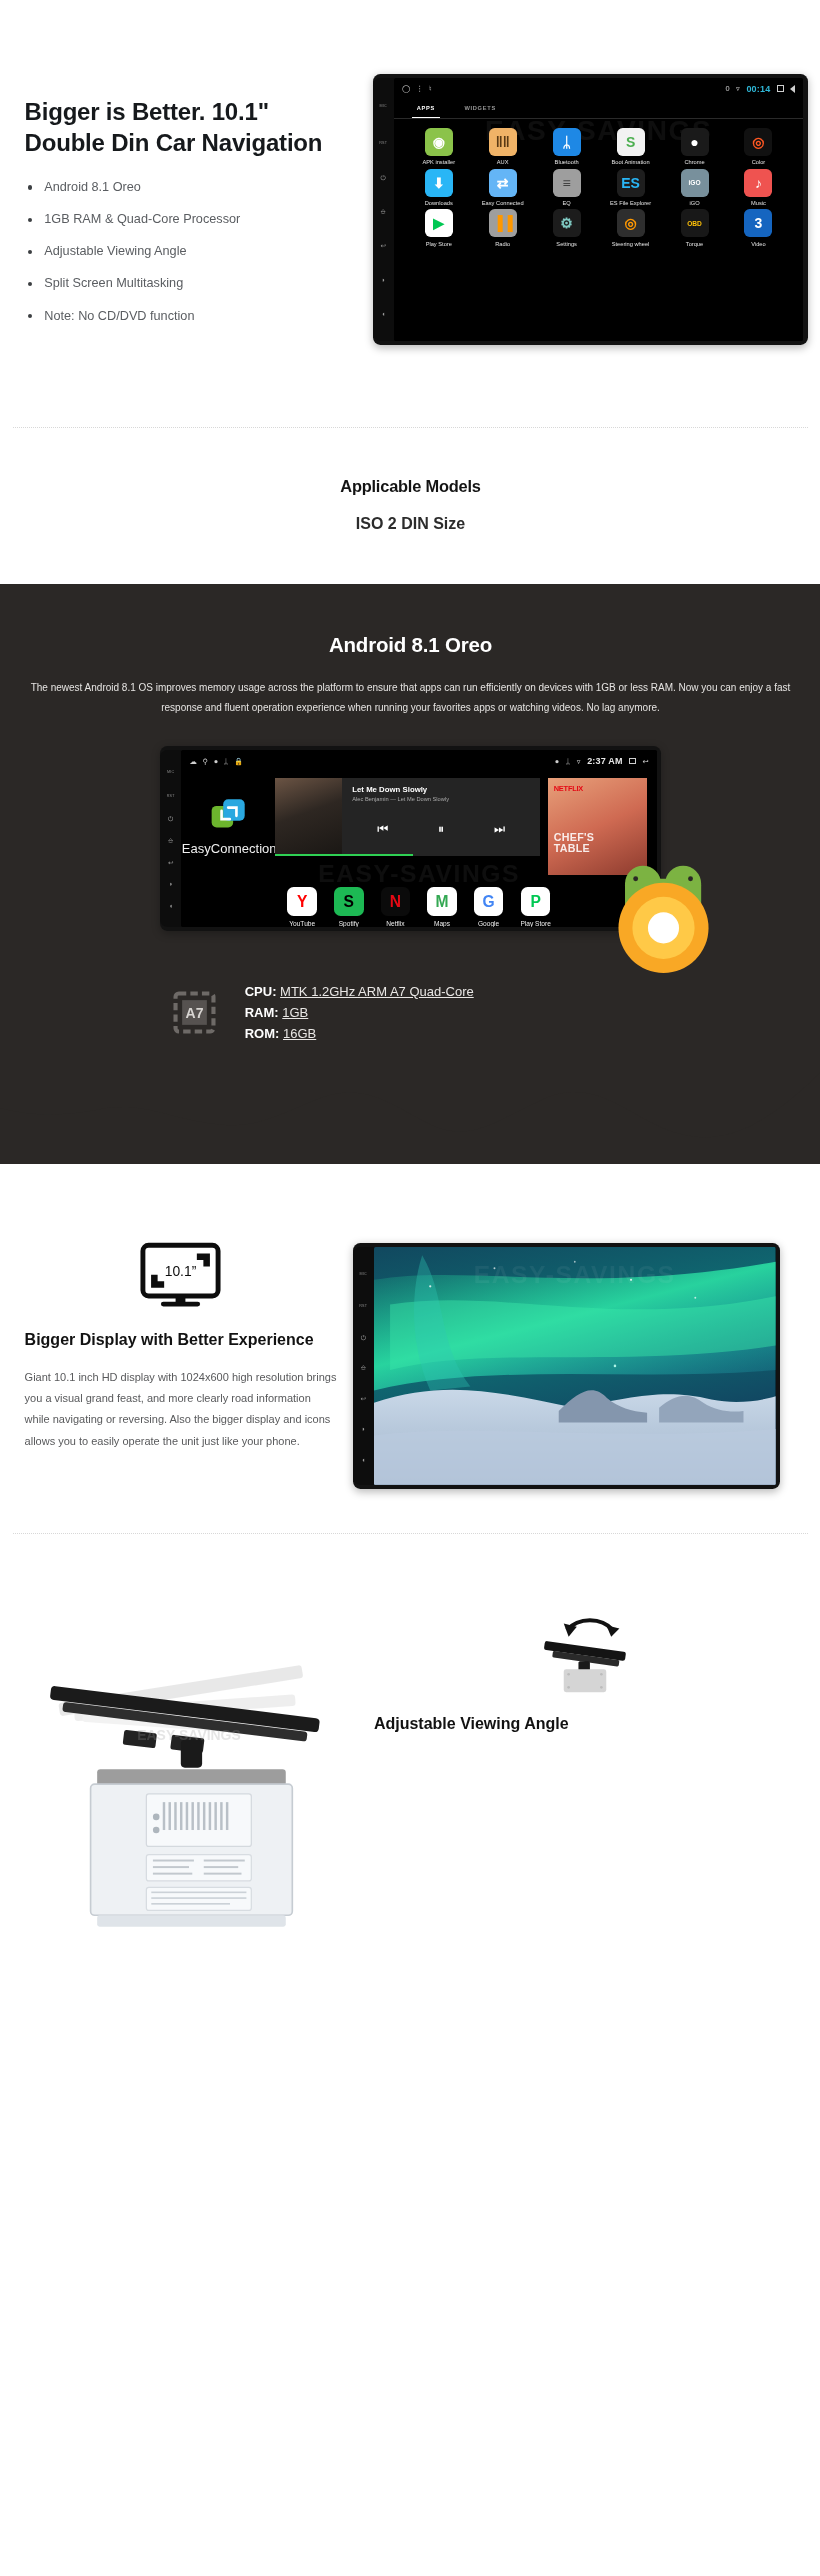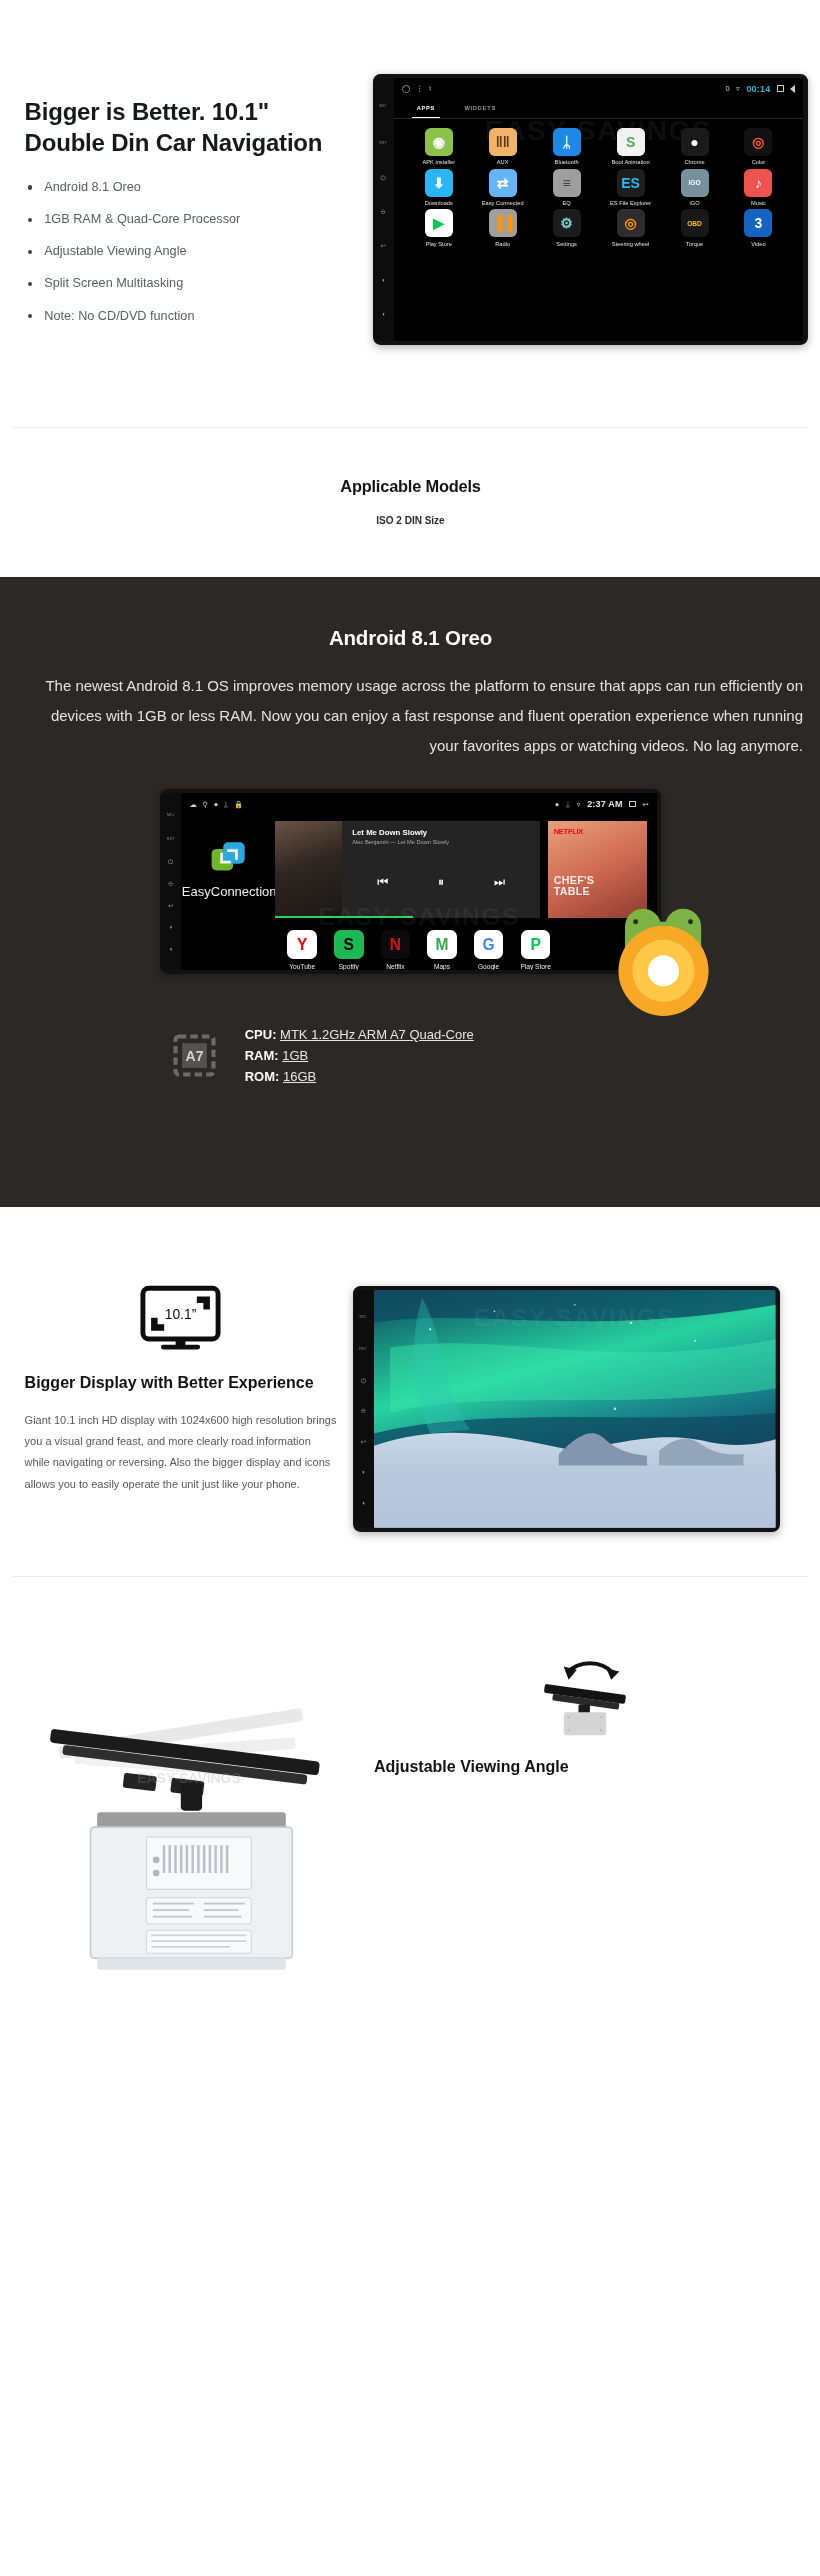--- a/index.html
+++ b/index.html
@@ -153,59 +153,59 @@
     font-weight: bold;
     overflow: hidden;
     position: relative;
   }
   .app-label { font-size: 5.7px; color: #e3e3e3; text-align: center; line-height: 1.1; }
 
   
   .divider-dots { border-top: 1.6px dotted #d8d8d8; margin: 0 13px; }
   .models { text-align: center; padding: 49px 74px 51px 74px; }
   .models-title { font-size: 16.4px; font-weight: bold; color: #141414; letter-spacing: -0.2px; }
-  .models-sub { font-size: 10px; font-weight: bold; color: #2c2c2c; margin-top: 19px; }
+  .models-sub { font-size: 16px; font-weight: bold; color: #2c2c2c; margin-top: 19px; }
   .models-note { font-size: 9.4px; color: #5d5d5d; margin-top: 21.3px; line-height: 1.9; }
 
   
   .dark {
     background: #2b2826;
     padding: 49px 0 0 0;
     position: relative;
     color: #ffffff;
   }
   .dark-title {
     text-align: center;
     font-size: 20.5px;
     font-weight: bold;
     letter-spacing: -0.2px;
   }
   .dark-body {
-    text-align: right;
-    font-size: 15px;
+    text-align: center;
+    font-size: 10px;
     line-height: 2.0;
     color: #e6e4e2;
     padding: 21.3px 18px 0 18px;
   }
   .dark-device-wrap {
     position: relative;
     margin-top: 28px;
     padding-bottom: 16.4px;
     display: flex;
     justify-content: center;
   }
   .dark-device { width: 501px; height: 185px; }
   .home-body { display: flex; padding: 6.6px 9.9px 0 9.9px; gap: 8.2px; align-items: flex-start; }
   .easyconn { width: 76px; display: flex; flex-direction: column; align-items: center; padding-top: 18px; gap: 6.6px; }
   .ec-icon { width: 38px; height: 38px; position: relative; }
   .ec-label { font-size: 13px; color: #f0f0f0; }
   .player {
     flex: 1;
     background: #242424;
-    height: 97px;
+    height: 78px;
     display: flex;
     position: relative;
     overflow: hidden;
   }
   .player-art {
     width: 67px;
     background: linear-gradient(160deg,#6b5444 0%,#2e2722 45%,#1a1714 100%);
     position: relative;
   }
   .player-main { flex: 1; padding: 6.6px 9.9px 0 9.9px; display: flex; flex-direction: column; }

